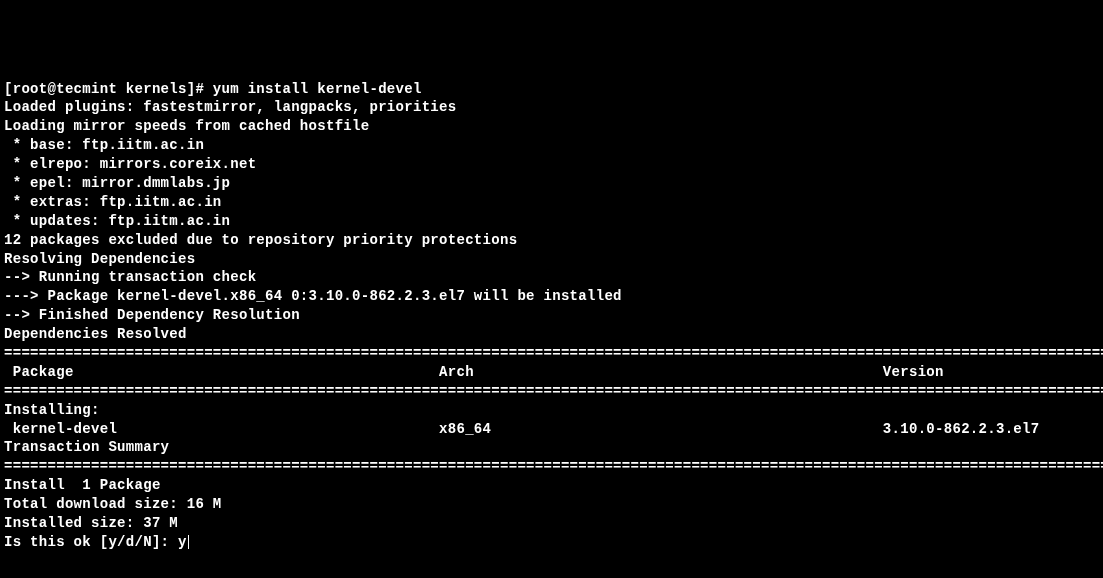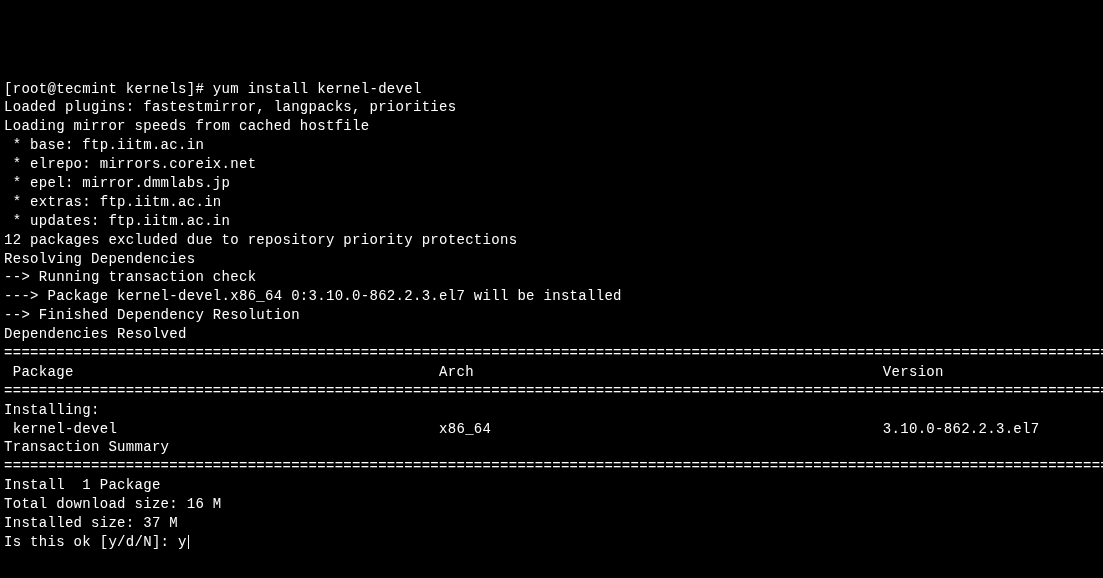--- a/index.html
+++ b/index.html
@@ -13,21 +13,21 @@
       font-family: 'Courier New', Consolas, monospace;
       font-size: 14px;
       line-height: 1.35;
       padding: 4px;
       width: 1103px;
       height: 578px;
       overflow: hidden;
       white-space: pre;
     }
     .terminal {
-      font-weight: normal;
+      font-weight: bold;
       letter-spacing: 0.3px;
     }
     .line {
       display: block;
     }
     .cursor {
       display: inline-block;
       width: 1px;
       height: 14px;
       background-color: #ffffff;

